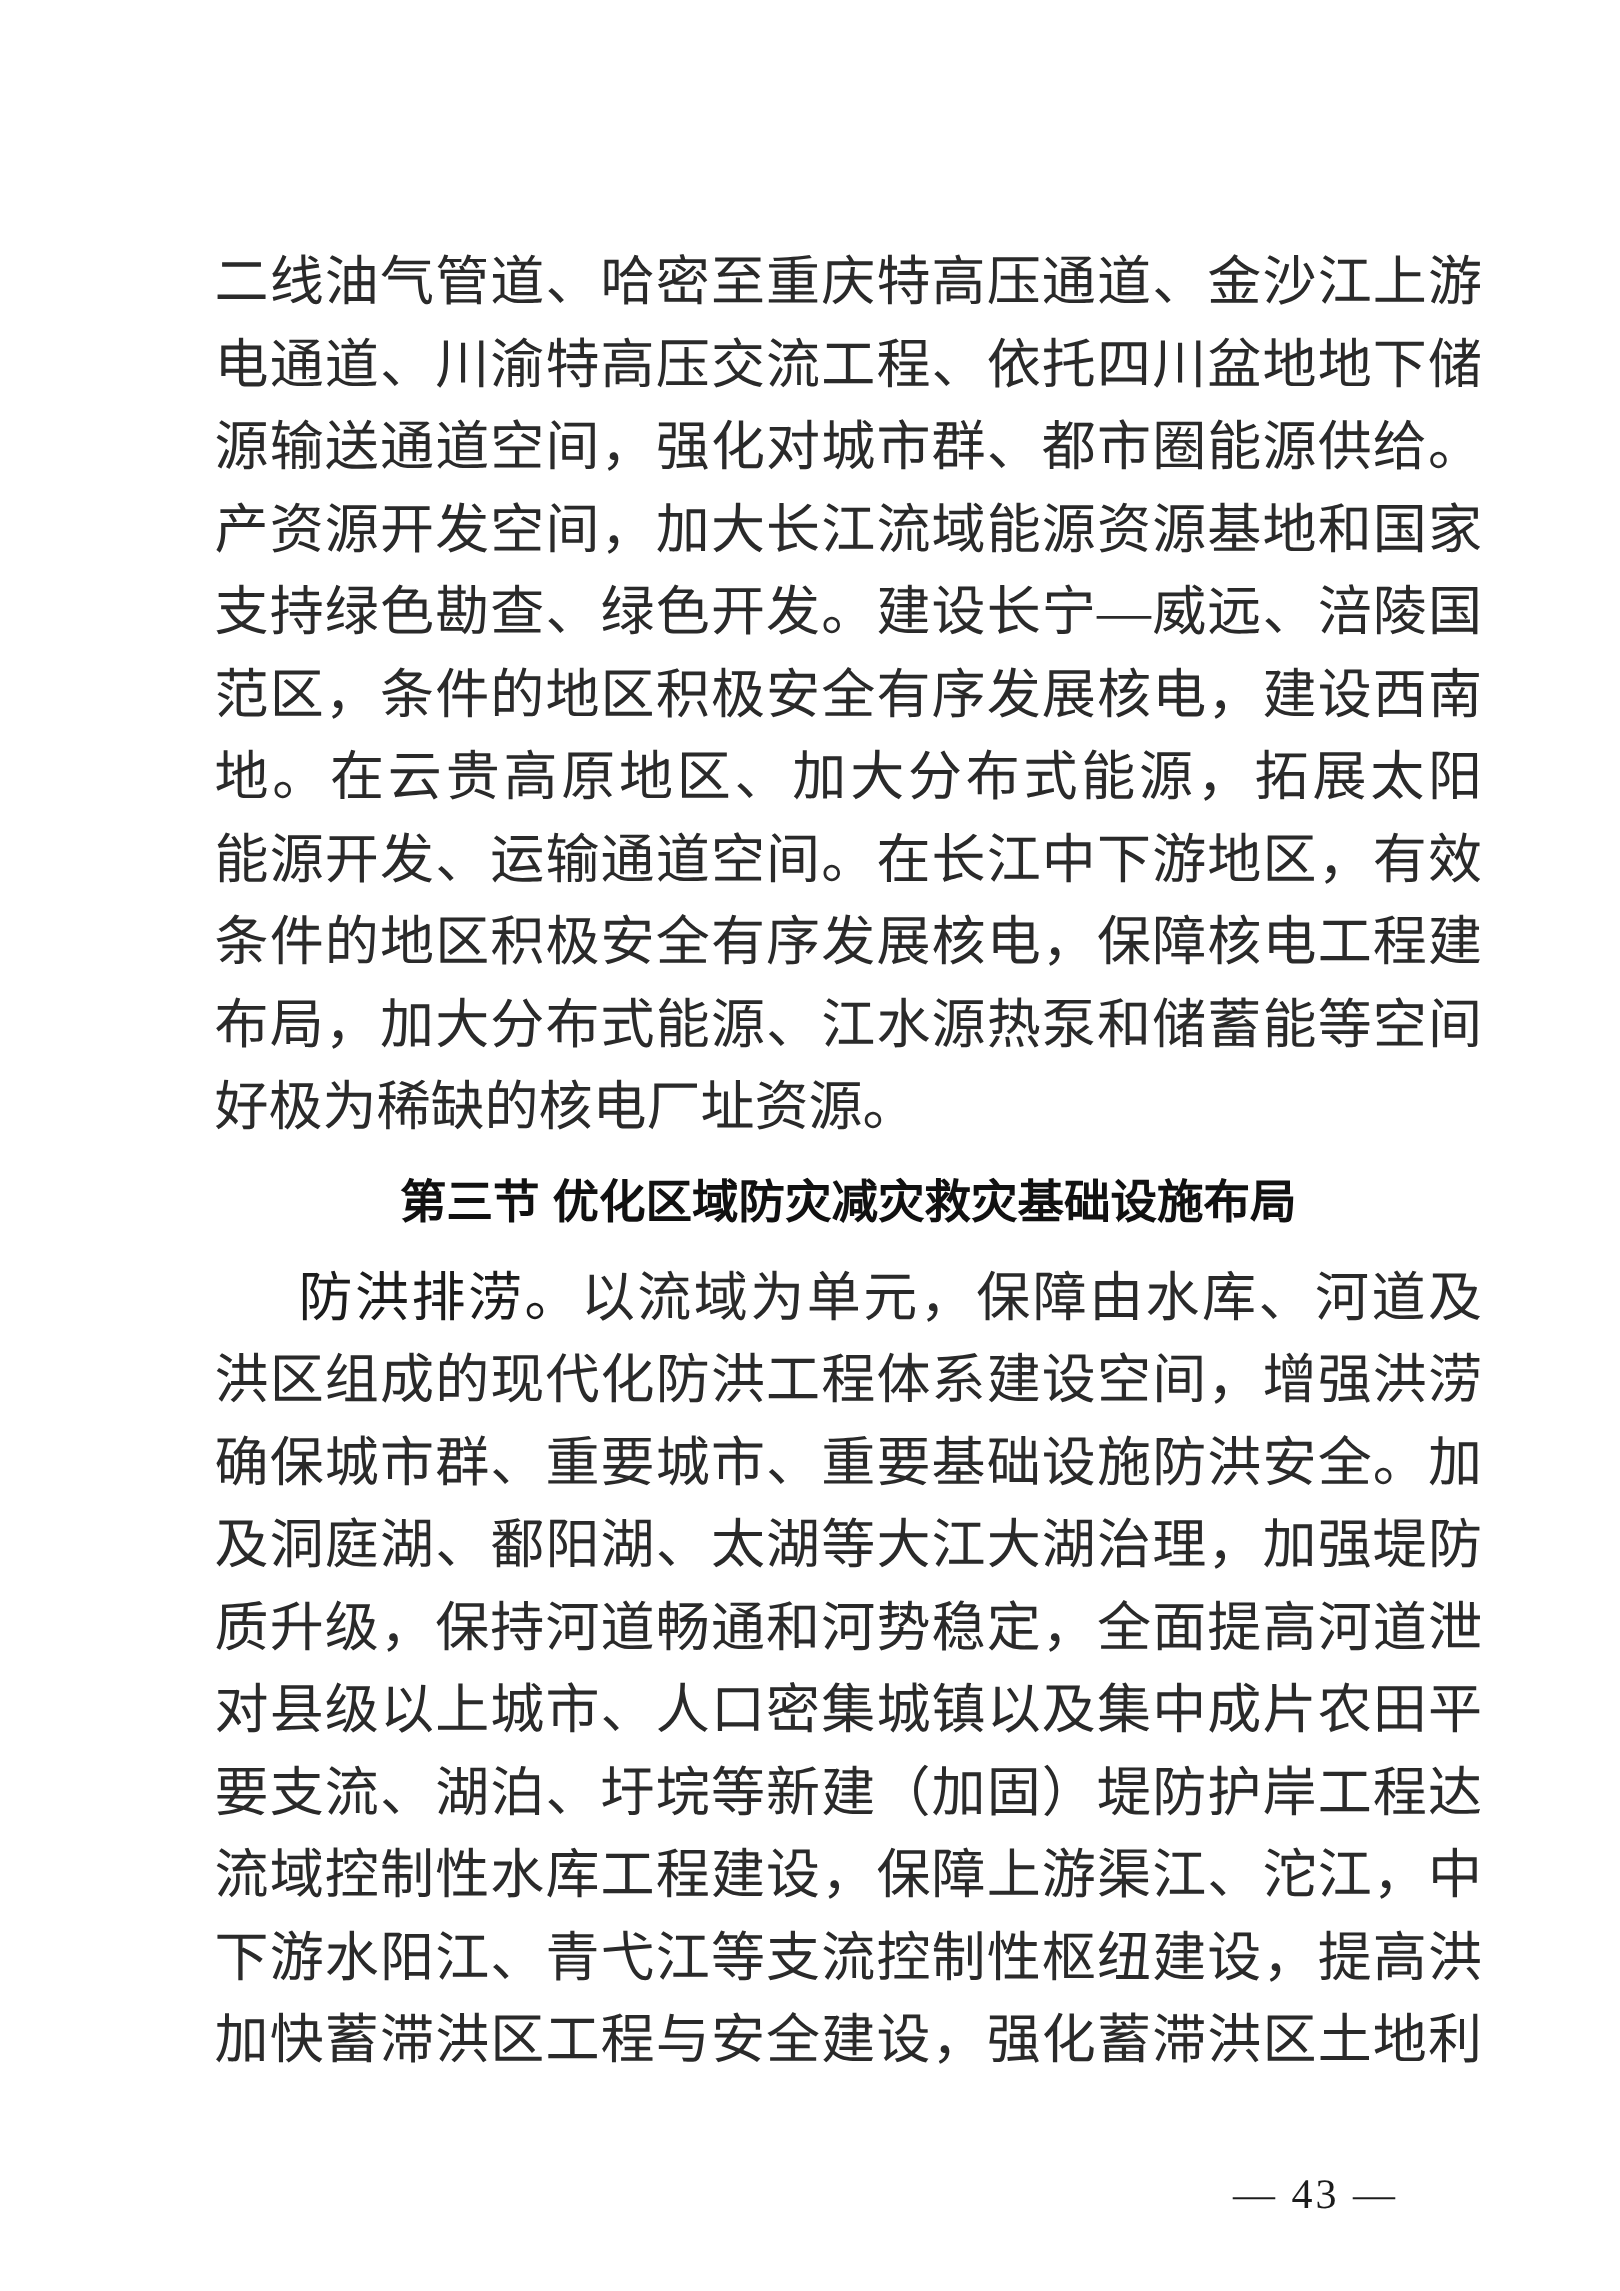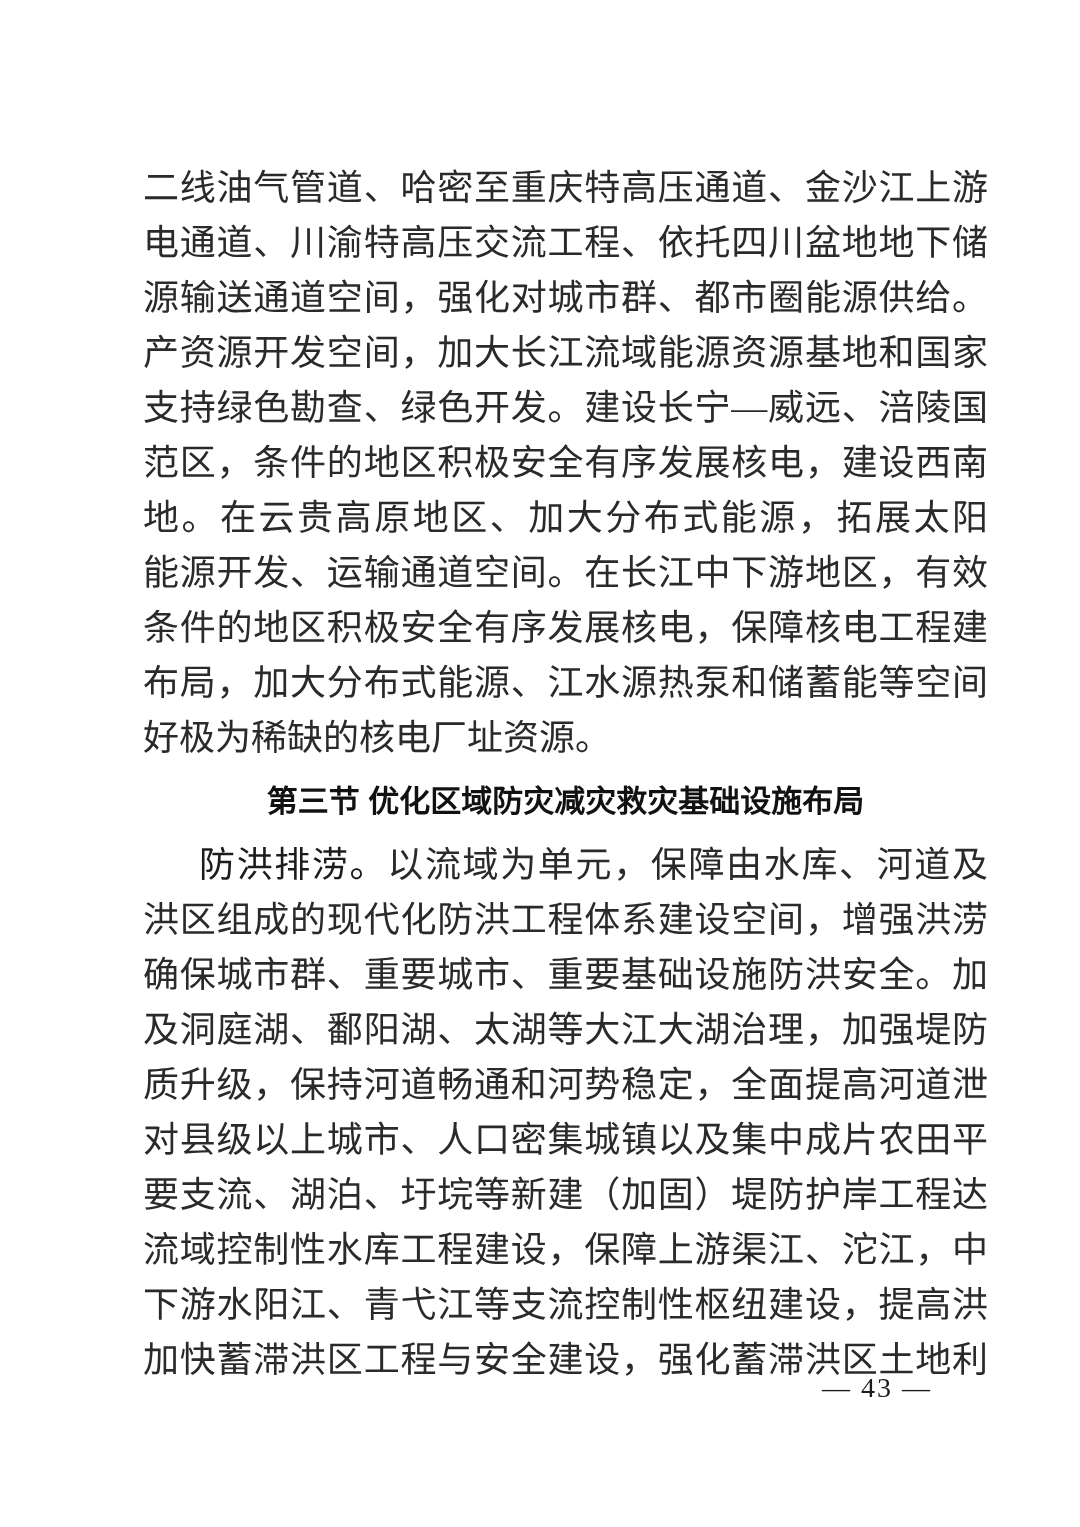--- a/index.html
+++ b/index.html
@@ -45,21 +45,21 @@
     margin: 12px;
     font-size: 31px;
     font-weight: 700;
     color: #111111;
     text-align: center;
     text-align-last: center;
     font-family: "Liberation Sans", "DejaVu Sans", sans-serif;
   }
   .page-number {
     position: absolute;
-    top: 1368px;
+    top: 1444px;
     right: 148px;
     font-size: 28px;
     line-height: 40px;
     color: #1c1c1c;
     letter-spacing: 2px;
     text-align: right;
   }
 </style>
 </head>
 <body>

